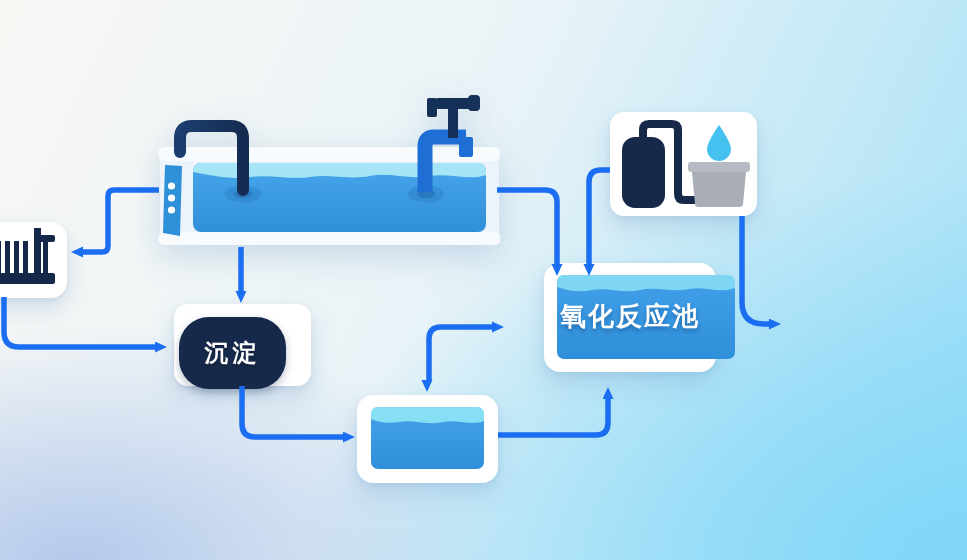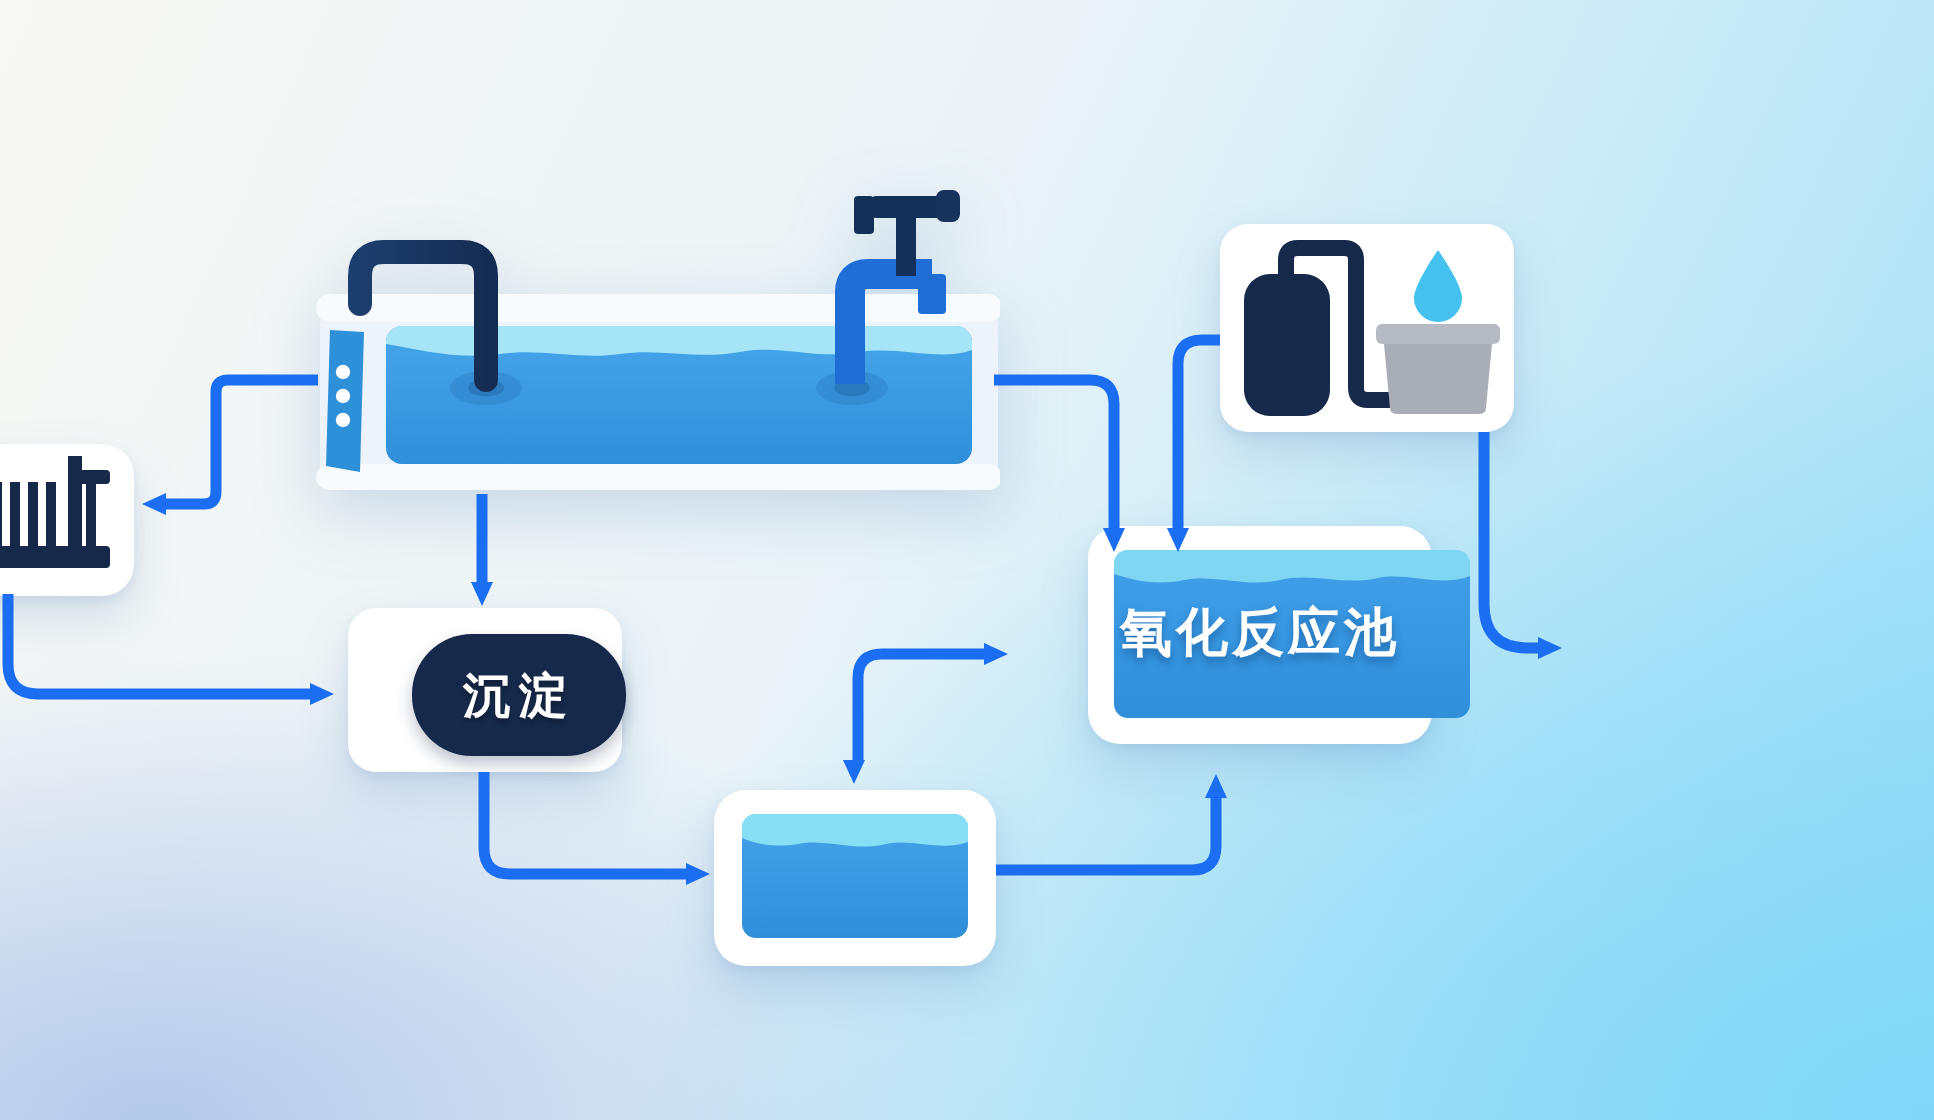--- a/index.html
+++ b/index.html
@@ -98,21 +98,21 @@
       <path d="M275,102 V56 Q275,47 284,47 H316" fill="none" stroke="#1e6ed6" stroke-width="15"></path>
       <rect x="309" y="47" width="14" height="20" rx="2" fill="#1e6ed6"></rect>
       <rect x="298" y="16" width="10" height="32" fill="#143058"></rect>
       <rect x="277" y="8" width="10" height="19" rx="2" fill="#143058"></rect>
       <rect x="286" y="8" width="38" height="11" rx="2" fill="#143058"></rect>
       <rect x="318" y="5" width="12" height="16" rx="4" fill="#17335c"></rect>
     </g>
   </svg>
 
   <div class="card" style="left:174px;top:304px;width:137px;height:82px;border-radius:14px;">
-    <div class="pill" style="left:32px;top:13px;width:107px;height:61px;">
+    <div class="pill" style="left:5px;top:13px;width:107px;height:72px;">
       <span>沉淀</span>
     </div>
   </div>
 
   <div class="card" style="left:357px;top:395px;width:141px;height:88px;">
     <svg class="abs" style="left:0;top:0;" width="141" height="88" viewBox="0 0 141 88">
       <defs>
         <linearGradient id="gW3" x1="0" y1="0" x2="0" y2="1">
           <stop offset="0" stop-color="#44a3ea"></stop>
             <stop offset="1" stop-color="#2f8fd9"></stop>

